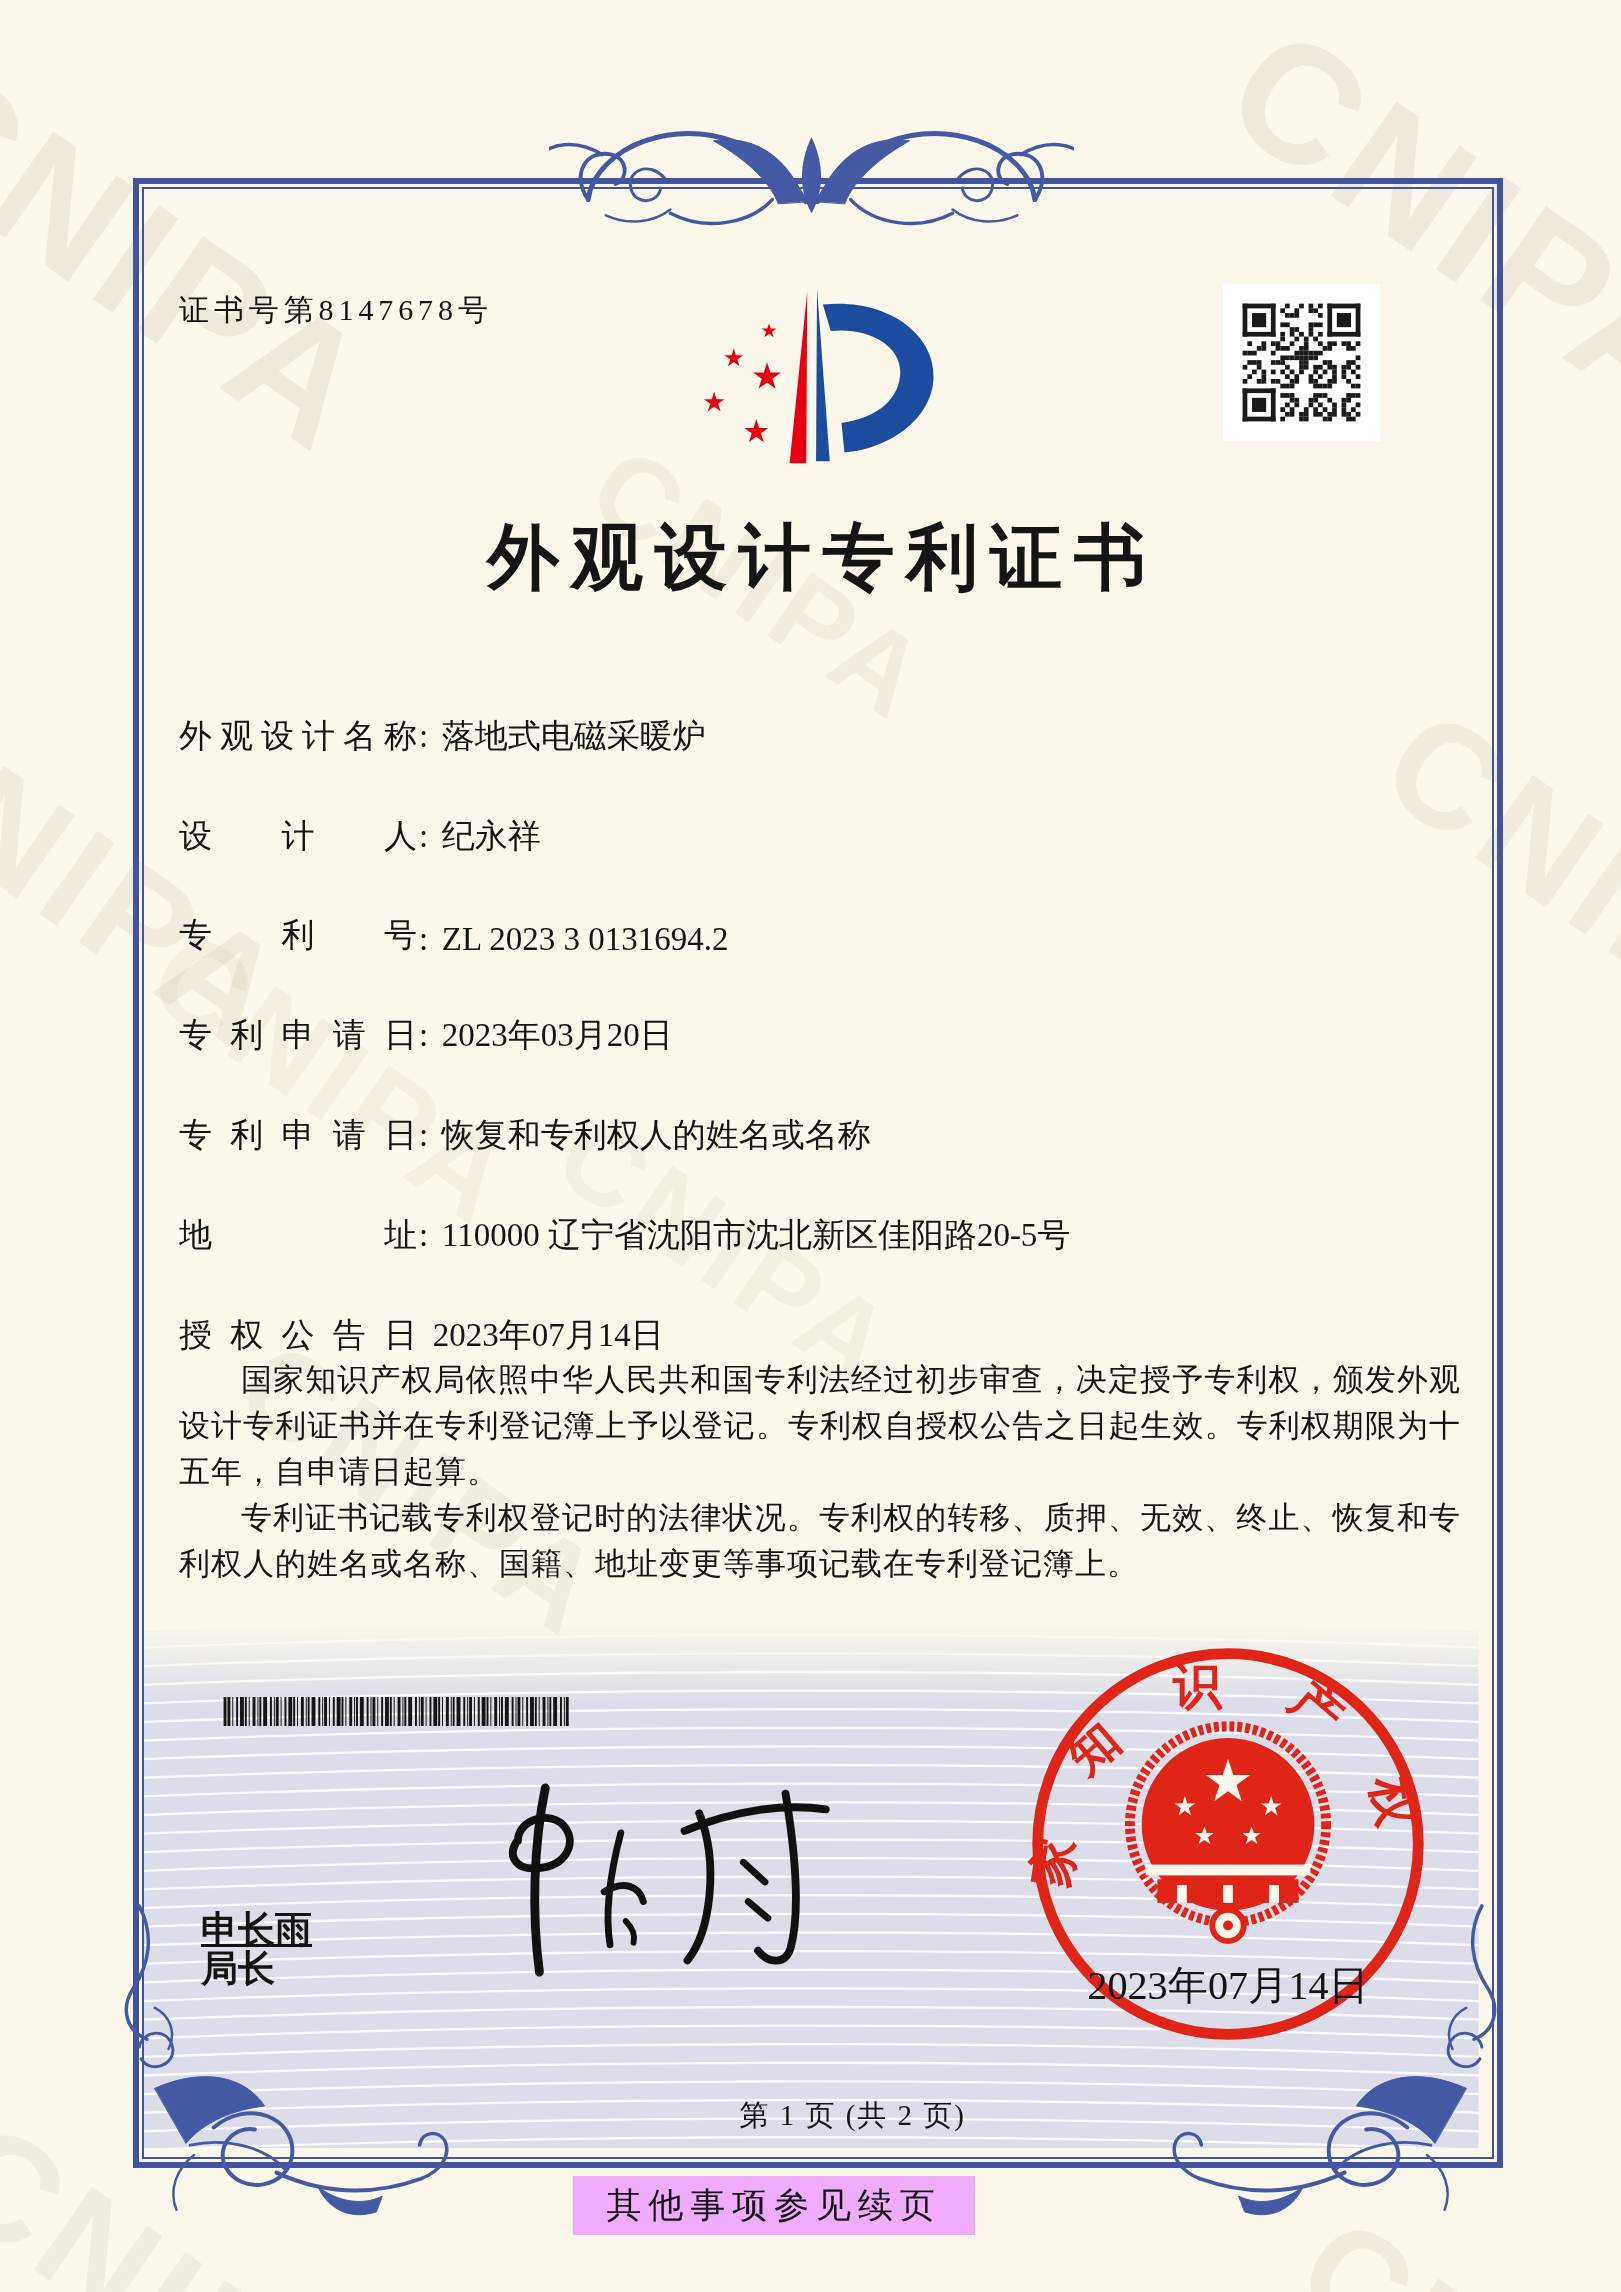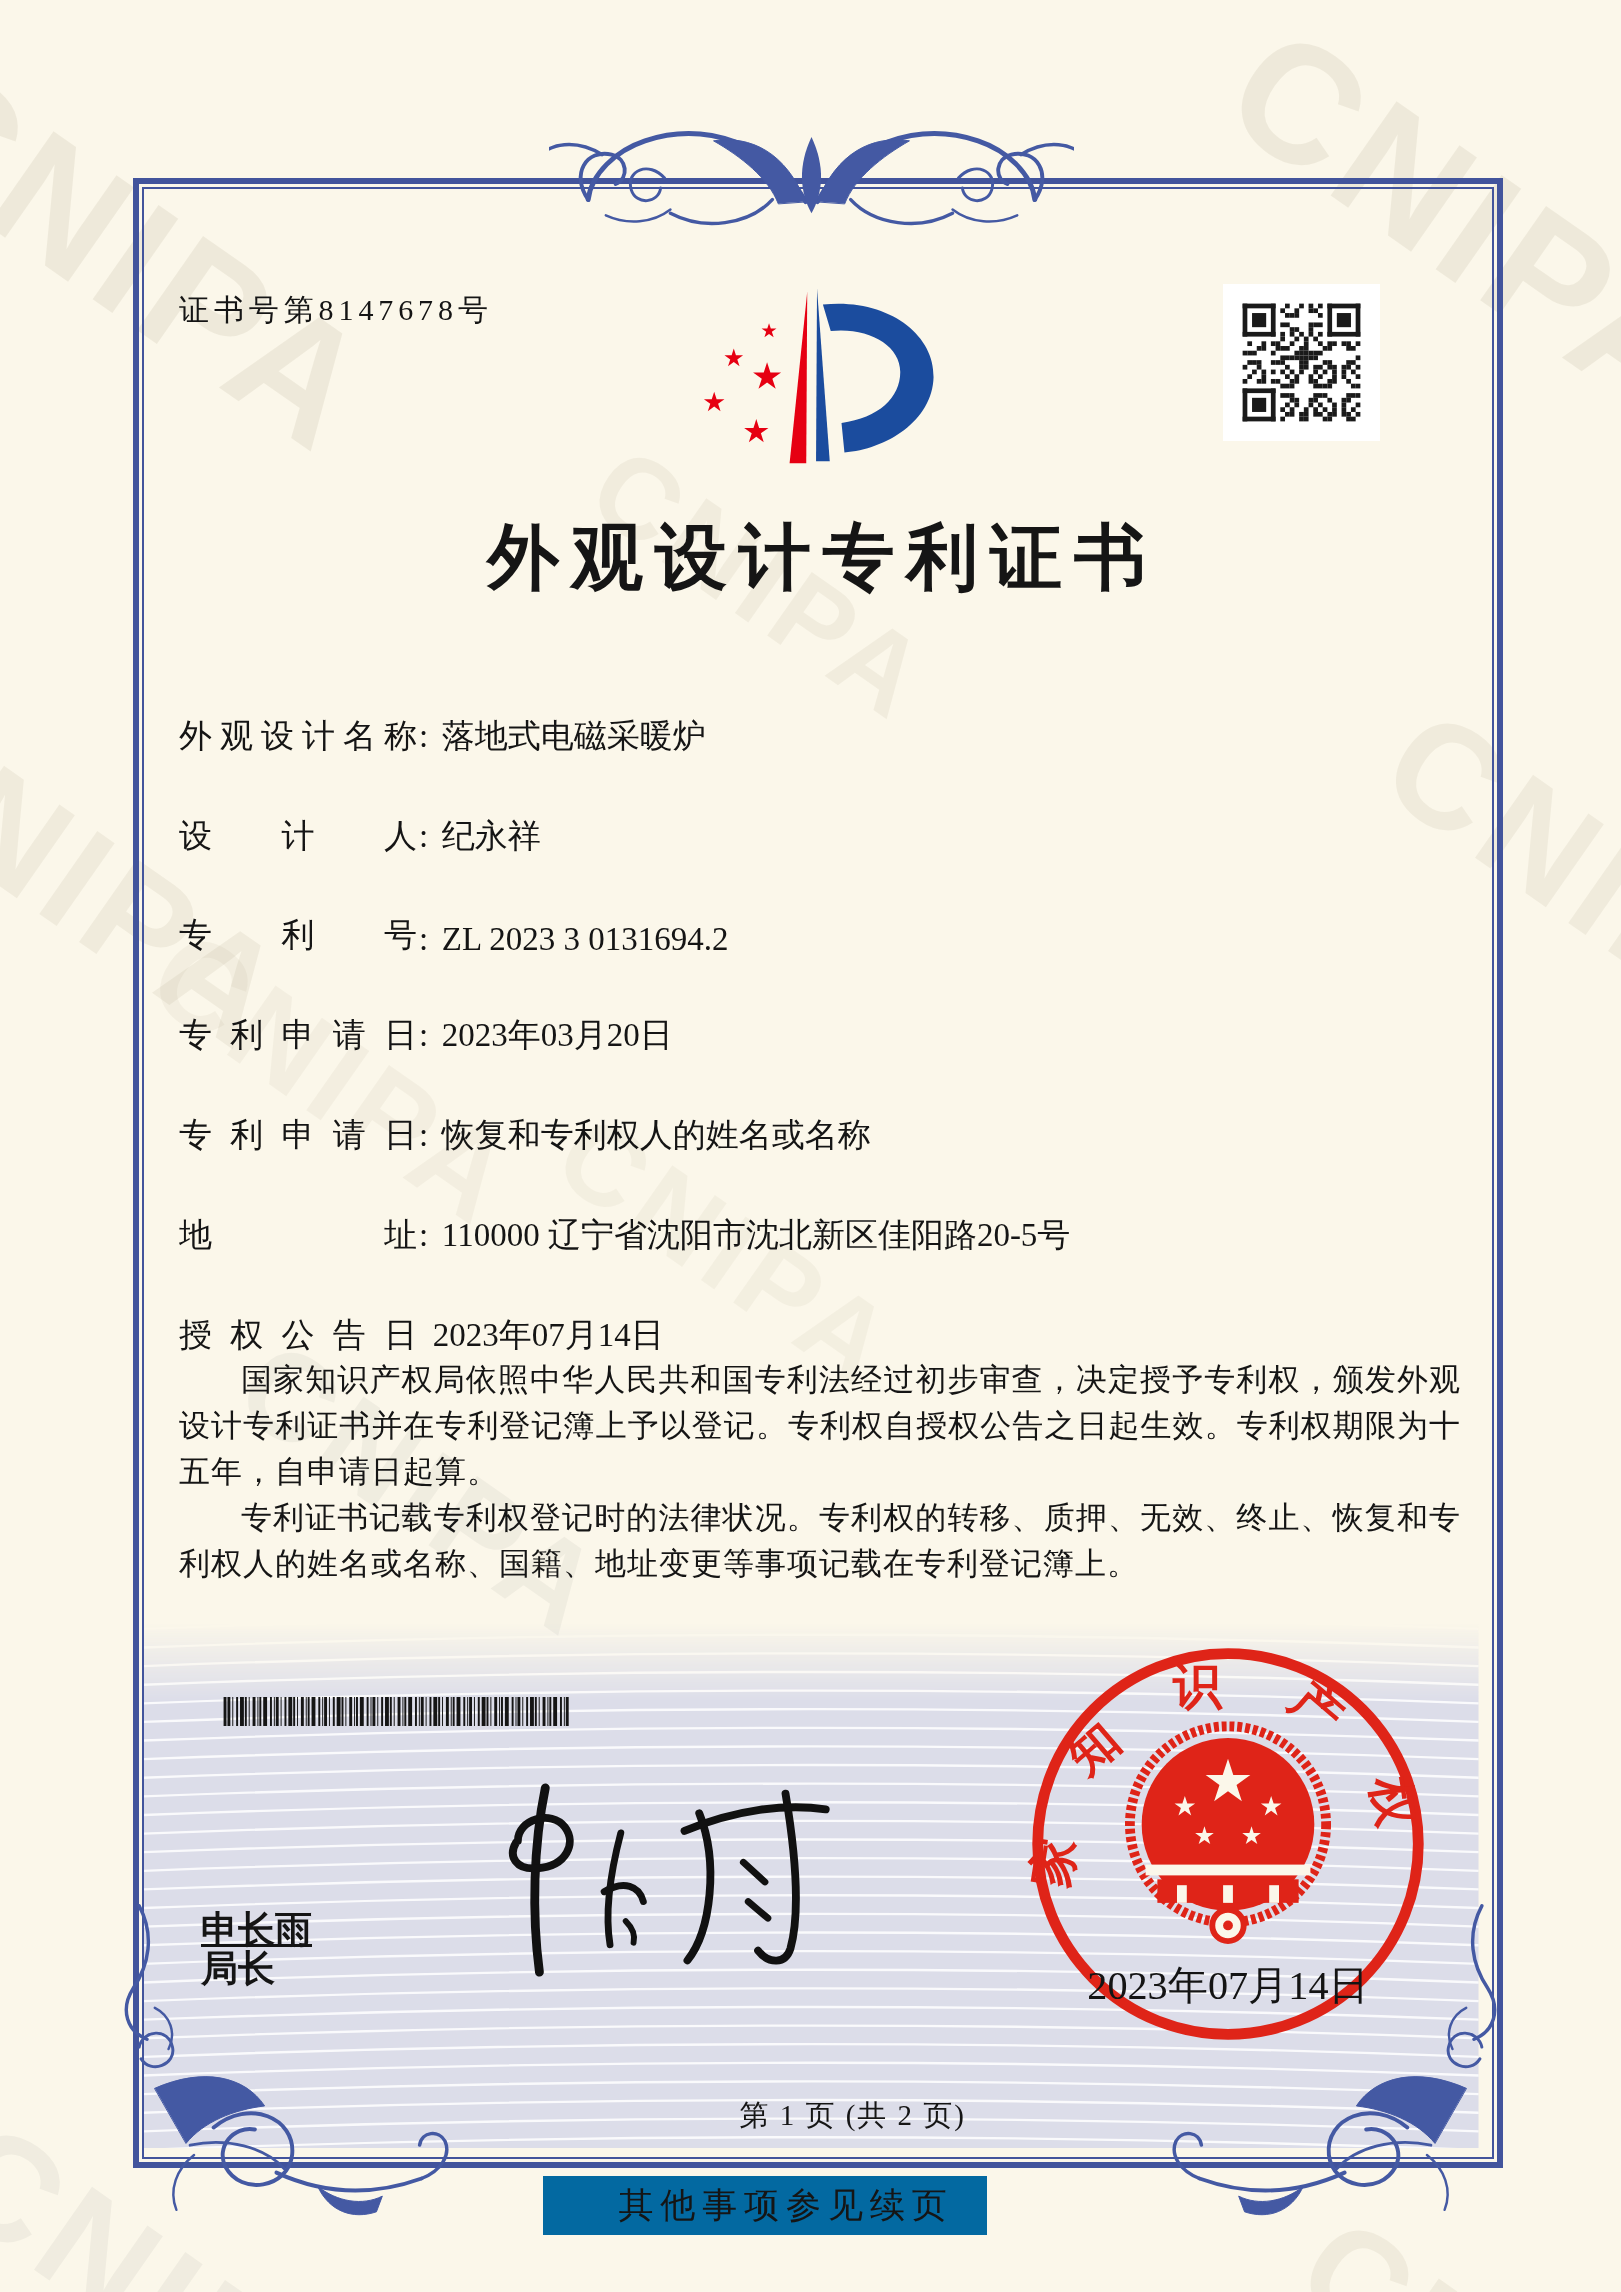--- a/index.html
+++ b/index.html
@@ -63,23 +63,23 @@
     font-family:"Liberation Sans","DejaVu Sans",sans-serif;font-weight:700;font-size:37px;}
   .officer.title{top:1944px;}
   .officer.name{top:1905px;text-decoration:underline;}
   .signature{position:absolute;left:461px;top:1776px;z-index:6;}
   .seal{position:absolute;left:1022px;top:1638px;z-index:6;}
   .page-footer{
     position:absolute;left:574px;top:2096px;width:392px;text-align:right;
     font-size:29px;letter-spacing:2px;z-index:5;
   }
   .cont-note{
-    position:absolute;left:543px;top:2176px;width:402px;height:59px;background:#0369a1;
+    position:absolute;left:573px;top:2176px;width:402px;height:59px;background:#f0abfc;
     z-index:5;display:flex;align-items:center;justify-content:center;
-    font-size:35px;letter-spacing:6.9px;padding-left:42px;
+    font-size:35px;letter-spacing:6.9px;
   }
   .orn{z-index:4;}
 </style>
 </head>
 <body>
 
 <div class="wm" style="left:-39px;top:19.6px;font-size:167px;">CNIPA</div>
 <div class="wm" style="left:1304px;top:-9.8px;font-size:167px;">CNIPA</div>
 <div class="wm" style="left:642px;top:421px;font-size:113px;opacity:.07;">CNIPA</div>
 <div class="wm" style="left:-78px;top:667px;font-size:147px;opacity:.08;">CNIPA</div>

